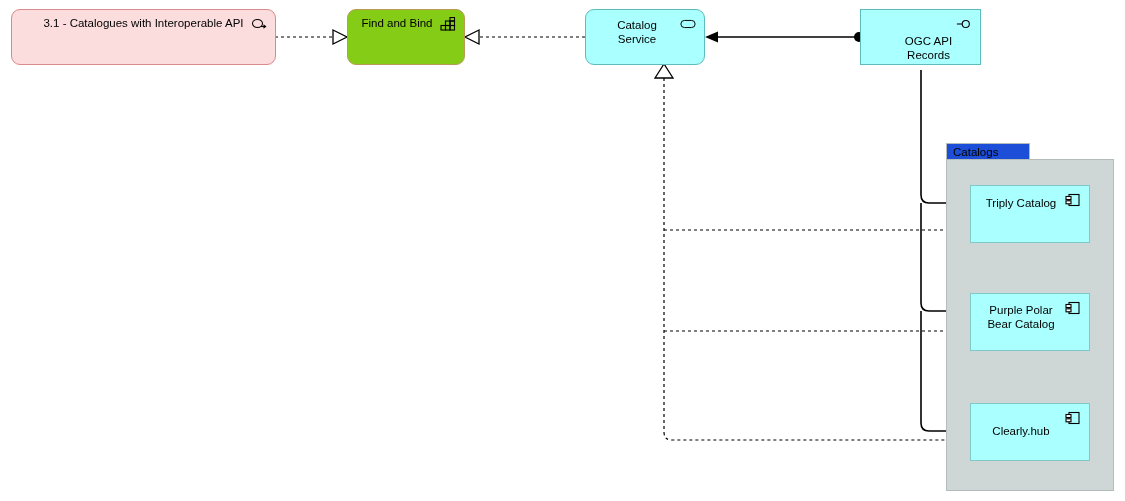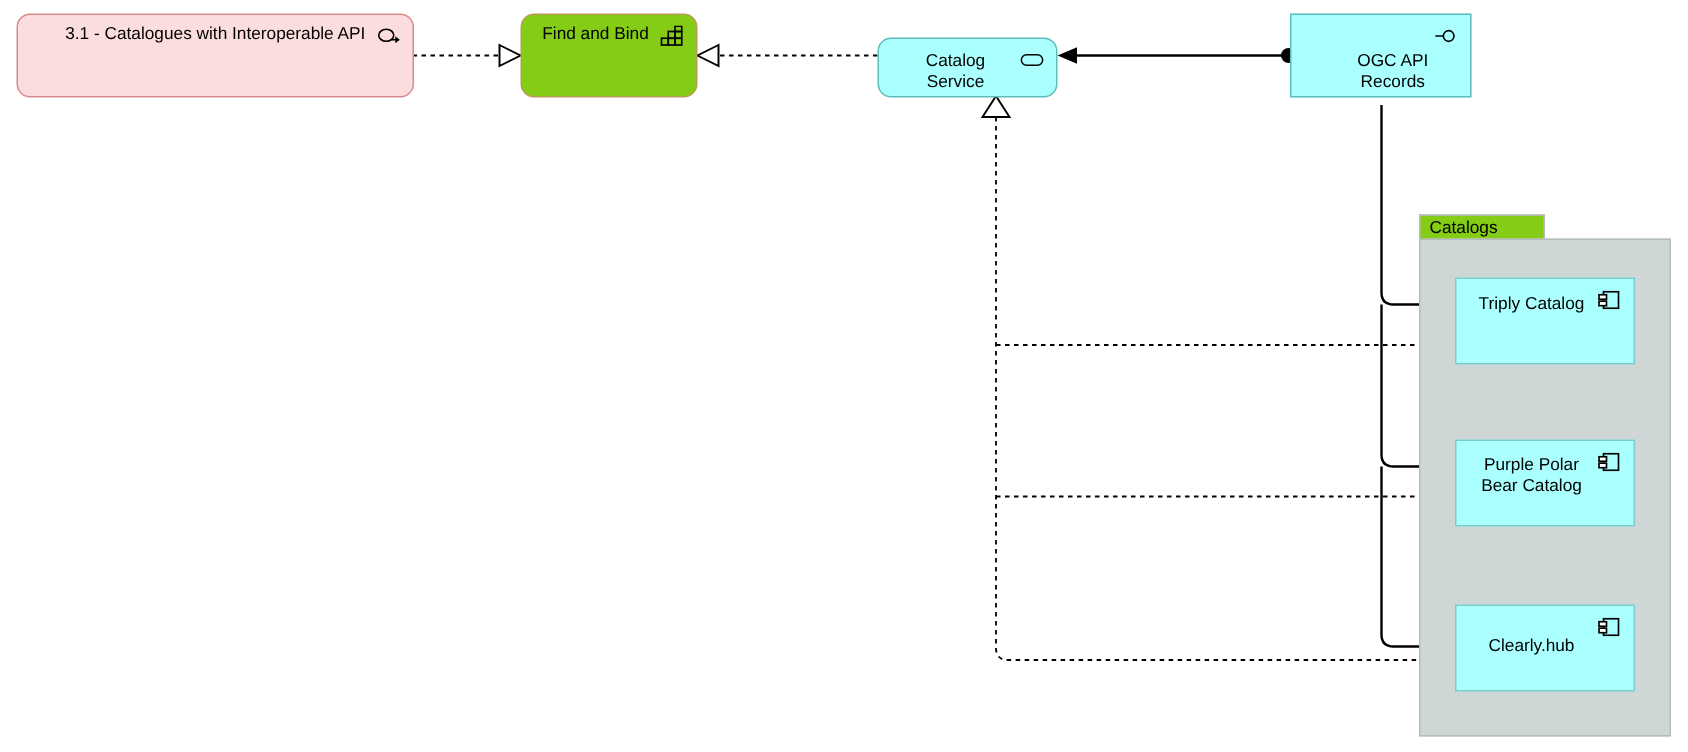--- a/index.html
+++ b/index.html
@@ -69,21 +69,21 @@
 
   
   .group-body {
     position: absolute;
     background: #cfd6d6;
     border: 1px solid #b4bcbc;
     box-sizing: border-box;
   }
   .group-tab {
     position: absolute;
-    background: #84cc16;
+    background: #1d4ed8;
     border: 1px solid #b4bcbc;
     border-bottom: none;
     box-sizing: border-box;
     font-size: 11.5px;
     color: #000000;
     line-height: 17px;
     padding-left: 6px;
   }
 
   
@@ -168,21 +168,21 @@
     <svg class="icon" viewBox="0 0 16 14" xmlns="http://www.w3.org/2000/svg">
       <rect x="1" y="8.5" width="4.5" height="4.5" fill="none" stroke="#000" stroke-width="1.1"></rect>
       <rect x="5.5" y="8.5" width="4.5" height="4.5" fill="none" stroke="#000" stroke-width="1.1"></rect>
       <rect x="10" y="8.5" width="4.5" height="4.5" fill="none" stroke="#000" stroke-width="1.1"></rect>
       <rect x="5.5" y="4" width="4.5" height="4.5" fill="none" stroke="#000" stroke-width="1.1"></rect>
       <rect x="10" y="4" width="4.5" height="4.5" fill="none" stroke="#000" stroke-width="1.1"></rect>
       <rect x="10" y="0.5" width="4.5" height="3.5" fill="none" stroke="#000" stroke-width="1.1"></rect>
     </svg>
   </div>
 
-  <div class="node service" style="left:585px; top:9px; width:120px; height:40px;margin-top:16px;">
+  <div class="node service" style="left:585px; top:9px; width:120px; height:56px;">
     <div class="label" style="top:8px; left:0; right:16px;">Catalog
 Service</div>
     <svg class="icon" viewBox="0 0 18 12" xmlns="http://www.w3.org/2000/svg">
       <rect x="1" y="2" width="16" height="8" rx="4" ry="4" fill="none" stroke="#000" stroke-width="1.1"></rect>
     </svg>
   </div>
 
   <div class="node interface" style="left:860px; top:9px; width:121px; height:56px;">
     <div class="label" style="top:24px; left:0; right:18px;margin-left:34px;">OGC API
 Records</div>

